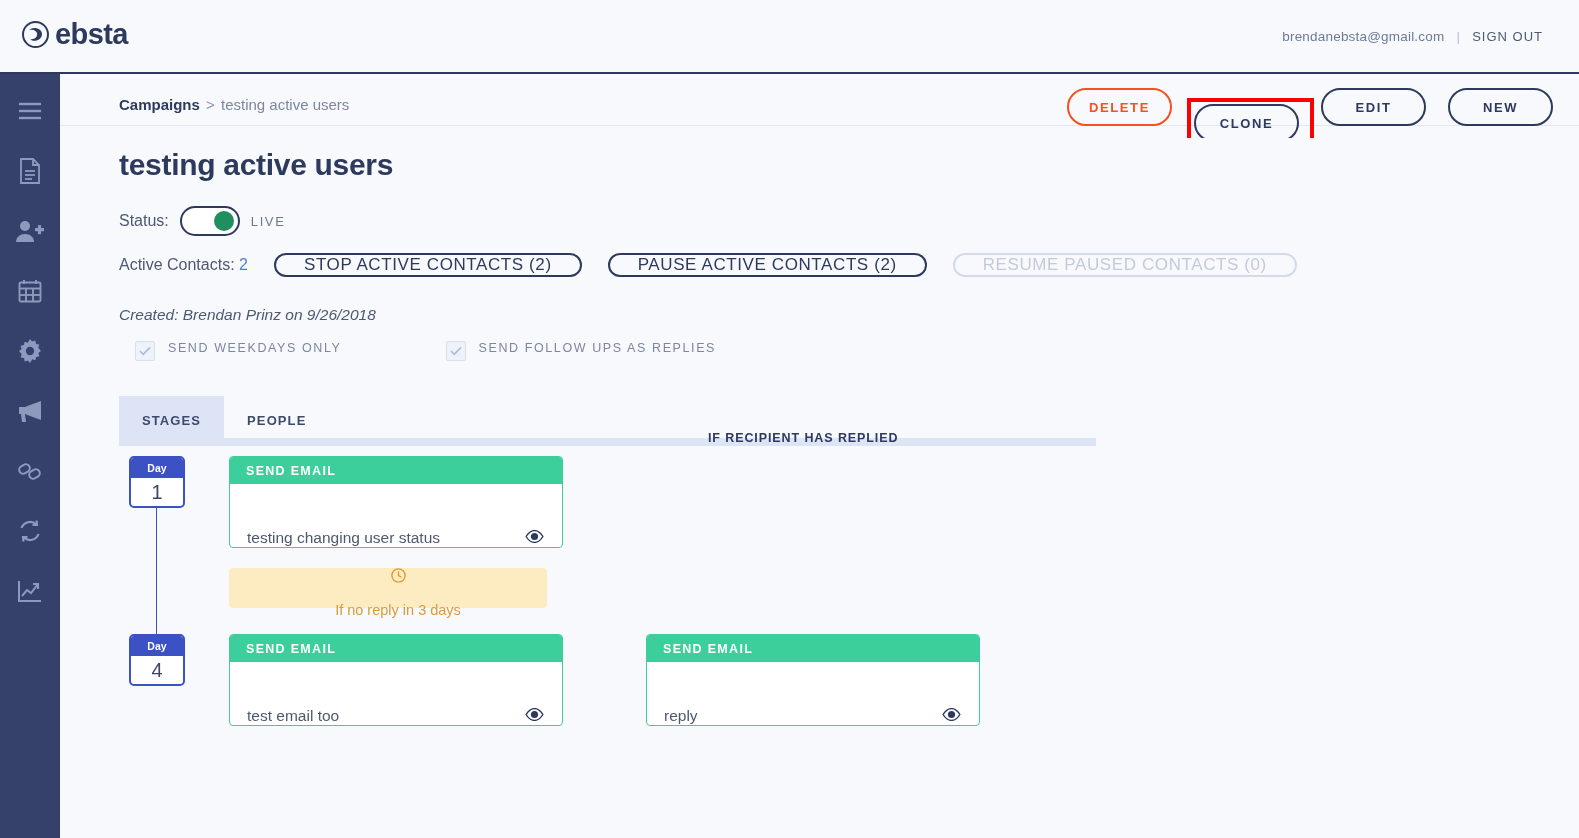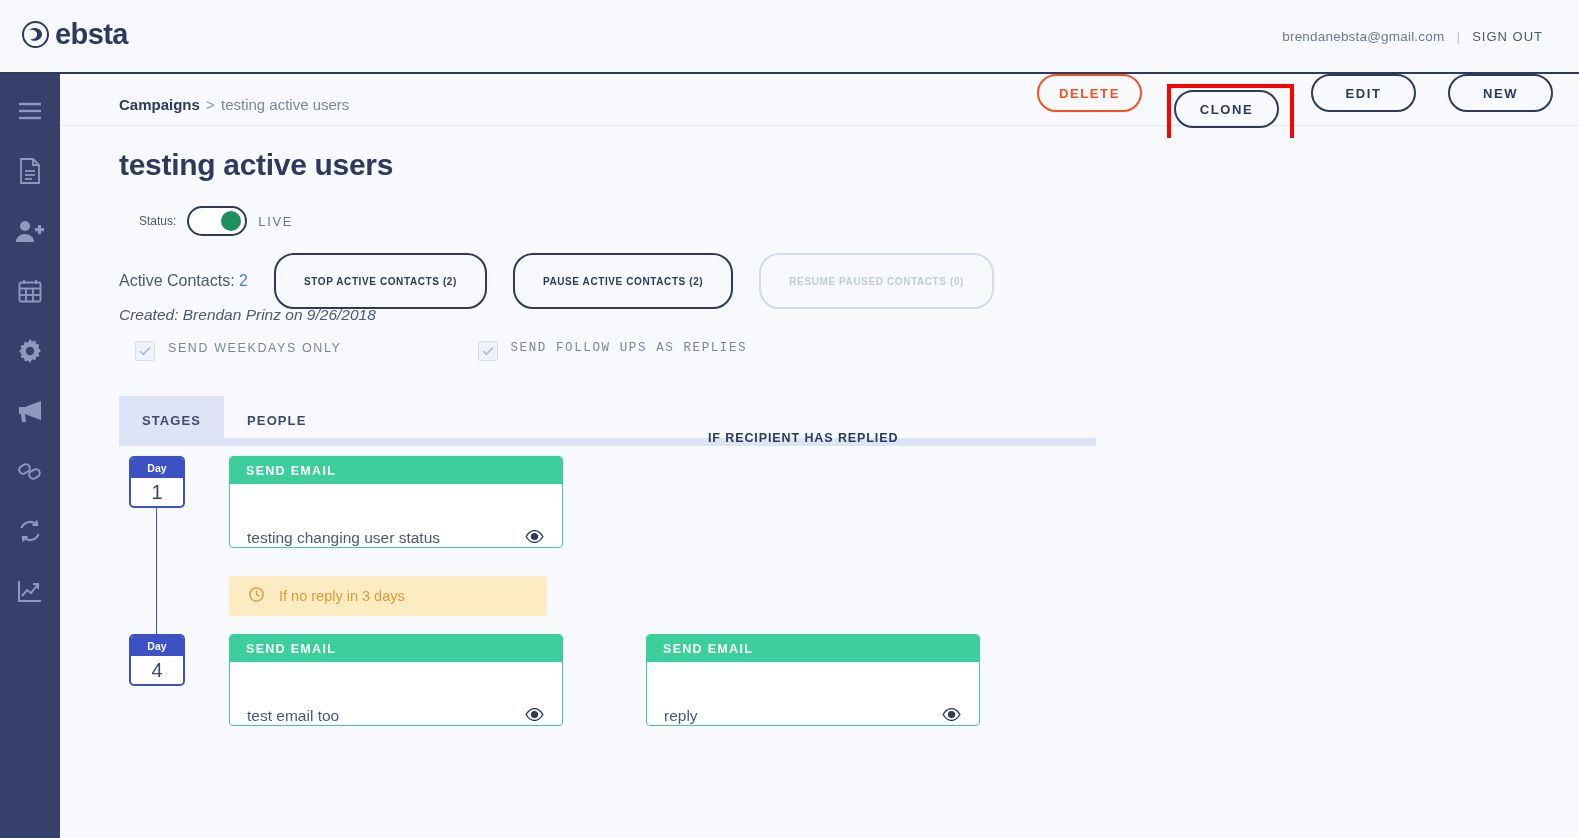--- a/index.html
+++ b/index.html
@@ -54,21 +54,21 @@
   .breadcrumb {
     position: absolute; left: 59px; top: 22px;
     font-size: 15px; color: #8a93ab;
   }
   .breadcrumb .crumb-link {
     color: #2d3a5e; font-weight: 700; cursor: pointer;
   }
   .breadcrumb .crumb-sep { color: #8a93ab; margin: 0 2px; }
   .breadcrumb .crumb-cur { color: #7d869f; }
 
-  .pillrow { position: absolute; right: 26px; top: 0; display: flex; gap: 32px; }
+  .pillrow { position: absolute; right: 26px; top: 14px; display: flex; gap: 22px; }
   .pill {
     height: 38px; min-width: 105px; padding: 0 18px;
     border-radius: 19px; border: 2px solid #2d3a5e;
     background: transparent; color: #2d3a5e;
     font-size: 13px; font-weight: 700; letter-spacing: 1.6px;
     display: flex; align-items: center; justify-content: center;
     cursor: pointer; font-family: "Liberation Sans", sans-serif;
   }
   .pill.danger { border-color: #f4511e; color: #f4511e; }
   .pill-hl { position: relative; margin-top: 16px; }
@@ -85,58 +85,58 @@
   }
   .page-title {
     position: absolute; left: 59px; top: 10px;
     font-size: 30px; font-weight: 700; color: #2d3a5e; letter-spacing: -0.3px;
   }
 
   .status-row {
     position: absolute; left: 59px; top: 68px;
     display: flex; align-items: center; gap: 11px;
   }
-  .status-label { font-size: 12px; color: #4e5870; margin-left: 20px; }
+  .status-label { font-size: 16px; color: #4e5870; }
   .toggle {
     width: 60px; height: 30px; border-radius: 15px;
     border: 2px solid #2d3a5e; background: #ffffff;
     position: relative; cursor: pointer;
   }
   .toggle .knob {
     position: absolute; right: 4px; top: 3px;
     width: 20px; height: 20px; border-radius: 50%; background: #1f8f5f;
   }
   .status-value { font-size: 13px; color: #6c7790; letter-spacing: 1.6px; }
 
   .contacts-row {
     position: absolute; left: 59px; top: 115px;
     display: flex; align-items: center; gap: 26px;
   }
   .contacts-label { font-size: 16px; color: #4e5870; }
   .contacts-label b { color: #4a7fe0; font-weight: 400; }
   .cbtn {
-    height: 56px; padding: 0 28px; border-radius: 20px;
+    height: 24px; padding: 0 28px; border-radius: 20px;
     border: 2px solid #2d3a5e; background: transparent;
-    color: #2d3a5e; font-size: 10px; font-weight: 700; letter-spacing: 0.6px;
+    color: #2d3a5e; font-size: 17px; font-weight: 400; letter-spacing: 0.6px;
     display: flex; align-items: center; justify-content: center;
     cursor: pointer; font-family: "Liberation Sans", sans-serif;
   }
   .cbtn.disabled { border-color: #d3daea; color: #c3cadb; cursor: default; }
 
   .created-row {
     position: absolute; left: 59px; top: 168px;
     font-size: 15.5px; color: #4e5870; font-style: italic;
   }
 
   .opt-row {
     position: absolute; left: 59px; top: 203px;
     display: flex; align-items: center;
   }
   .opt { display: flex; gap: 13px; padding-left: 16px; }
-  .opt:nth-child(2) { margin-left: 120px; font-family: Liberation Mono, monospace; }
+  .opt:nth-child(2) { margin-left: 88px; }
   .chk {
     width: 20px; height: 20px; border: 1px solid #d7deec;
     background: #eef2fa; border-radius: 2px;
     display: flex; align-items: center; justify-content: center;
   }
   .chk svg { display: block; }
   .opt-label { font-size: 12.5px; color: #7d869f; letter-spacing: 1.6px; }
 
   
   .tabs {
@@ -391,21 +391,21 @@
         <span class="ctext">testing changing user status</span>
         <span class="eye">
           <svg width="19" height="13" viewBox="0 0 19 13">
             <path d="M9.5 0.6C4.6 0.6 1.1 6.5 1.1 6.5s3.5 5.9 8.4 5.9 8.4-5.9 8.4-5.9S14.4 0.6 9.5 0.6z" fill="none" stroke="#2d3a5e" stroke-width="1.4"></path>
             <circle cx="9.5" cy="6.5" r="3.6" fill="#2d3a5e"></circle>
           </svg>
         </span>
       </div>
     </div>
 
-    <div class="wait" style="left:169px; top:120px; width:318px;">
+    <div class="wait" style="left:169px; top:112px; width:318px;flex-direction:column;">
       <span>
         <svg width="15" height="15" viewBox="0 0 15 15" fill="none" stroke="#df9a33" stroke-width="1.4">
           <circle cx="7.5" cy="7.5" r="6.6"></circle>
           <polyline points="7.5,3.6 7.5,7.5 10.4,9.2"></polyline>
         </svg>
       </span>
       <span class="wtext">If no reply in 3 days</span>
     </div>
 
     <div class="day-badge" style="left:69px; top:178px;">

